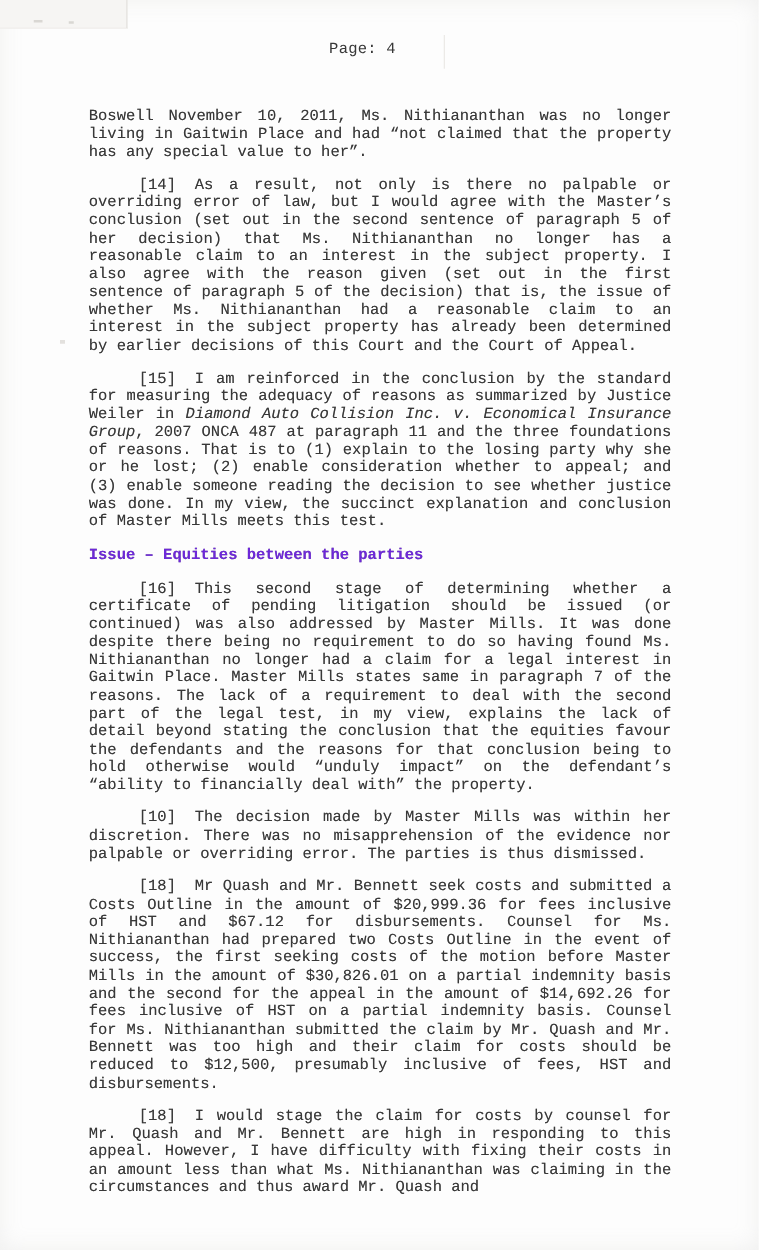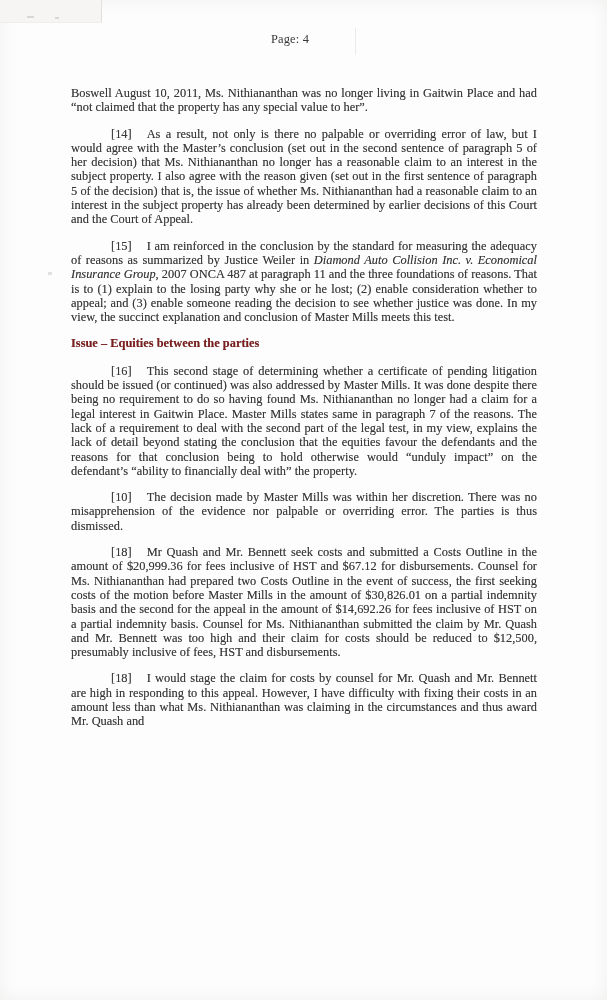--- a/index.html
+++ b/index.html
@@ -6,21 +6,21 @@
     margin: 0;
     padding: 0;
     background: #ffffff;
   }
   .page {
     position: relative;
     width: 607px;
     height: 1000px;
     background: #fdfdfd;
     overflow: hidden;
-    font-family: Liberation Serif, serif;
+    font-family: Liberation Mono, monospace;
     color: #383838;
     box-shadow: inset 0 0 18px rgba(180,178,172,0.18);
   }
   
   .scan-corner {
     position: absolute;
     left: 0; top: 0;
     width: 101px; height: 22px;
     background: #f6f5f3;
     border-right: 1px solid #e3e1de;
@@ -52,21 +52,21 @@
     text-align: justify;
     font-size: 12.4px;
     line-height: 14.3px;
     text-shadow: 0 0 0.3px rgba(70,70,70,0.55);
   }
   .content h3 {
     margin: 2px 0 13px 0;
     font-size: 12.4px;
     line-height: 14.3px;
     font-weight: bold;
-    color: #7f1d1d;
+    color: #6d28d9;
     text-shadow: 0 0 0.3px rgba(60,60,60,0.55);
   }
   .pnum {
     display: inline-block;
     margin-right: 15px;
     margin-left: 40px;
   }
   .citation { font-style: italic; }
 </style>
 </head>
@@ -77,21 +77,21 @@
   <div class="scan-corner"></div>
   <div class="speck s1"></div>
   <div class="speck s2"></div>
   <div class="speck s3"></div>
   <div class="scan-line-v"></div>
 
   <div class="page-header">Page: 4</div>
 
   <div class="content">
 
-    <p><span>Boswell August 10, 2011, Ms. Nithiananthan was no longer living in Gaitwin Place and had “not claimed that the property has any special value to her”.</span></p>
+    <p><span>Boswell November 10, 2011, Ms. Nithiananthan was no longer living in Gaitwin Place and had “not claimed that the property has any special value to her”.</span></p>
 
     <p><span class="pnum">[14]</span><span>As a result, not only is there no palpable or overriding error of law, but I would agree with the Master’s conclusion (set out in the second sentence of paragraph 5 of her decision) that Ms. Nithiananthan no longer has a reasonable claim to an interest in the subject property.  I also agree with the reason given (set out in the first sentence of paragraph 5 of the decision) that is, the issue of whether Ms. Nithiananthan had a reasonable claim to an interest in the subject property has already been determined by earlier decisions of this Court and the Court of Appeal.</span></p>
 
     <p><span class="pnum">[15]</span><span>I am reinforced in the conclusion by the standard for measuring the adequacy of reasons as summarized by Justice Weiler in </span><span class="citation">Diamond Auto Collision Inc. v. Economical Insurance Group</span><span>, 2007 ONCA 487 at paragraph 11 and the three foundations of reasons.  That is to (1) explain to the losing party why she or he lost; (2) enable consideration whether to appeal; and (3) enable someone reading the decision to see whether justice was done.  In my view, the succinct explanation and conclusion of Master Mills meets this test.</span></p>
 
     <h3>Issue – Equities between the parties</h3>
 
     <p><span class="pnum">[16]</span><span>This second stage of determining whether a certificate of pending litigation should be issued (or continued) was also addressed by Master Mills.  It was done despite there being no requirement to do so having found Ms. Nithiananthan no longer had a claim for a legal interest in Gaitwin Place.  Master Mills states same in paragraph 7 of the reasons.  The lack of a requirement to deal with the second part of the legal test, in my view, explains the lack of detail beyond stating the conclusion that the equities favour the defendants and the reasons for that conclusion being to hold otherwise would “unduly impact” on the defendant’s “ability to financially deal with” the property.</span></p>
 
     <p><span class="pnum">[10]</span><span>The decision made by Master Mills was within her discretion.  There was no misapprehension of the evidence nor palpable or overriding error.  The parties is thus dismissed.</span></p>

